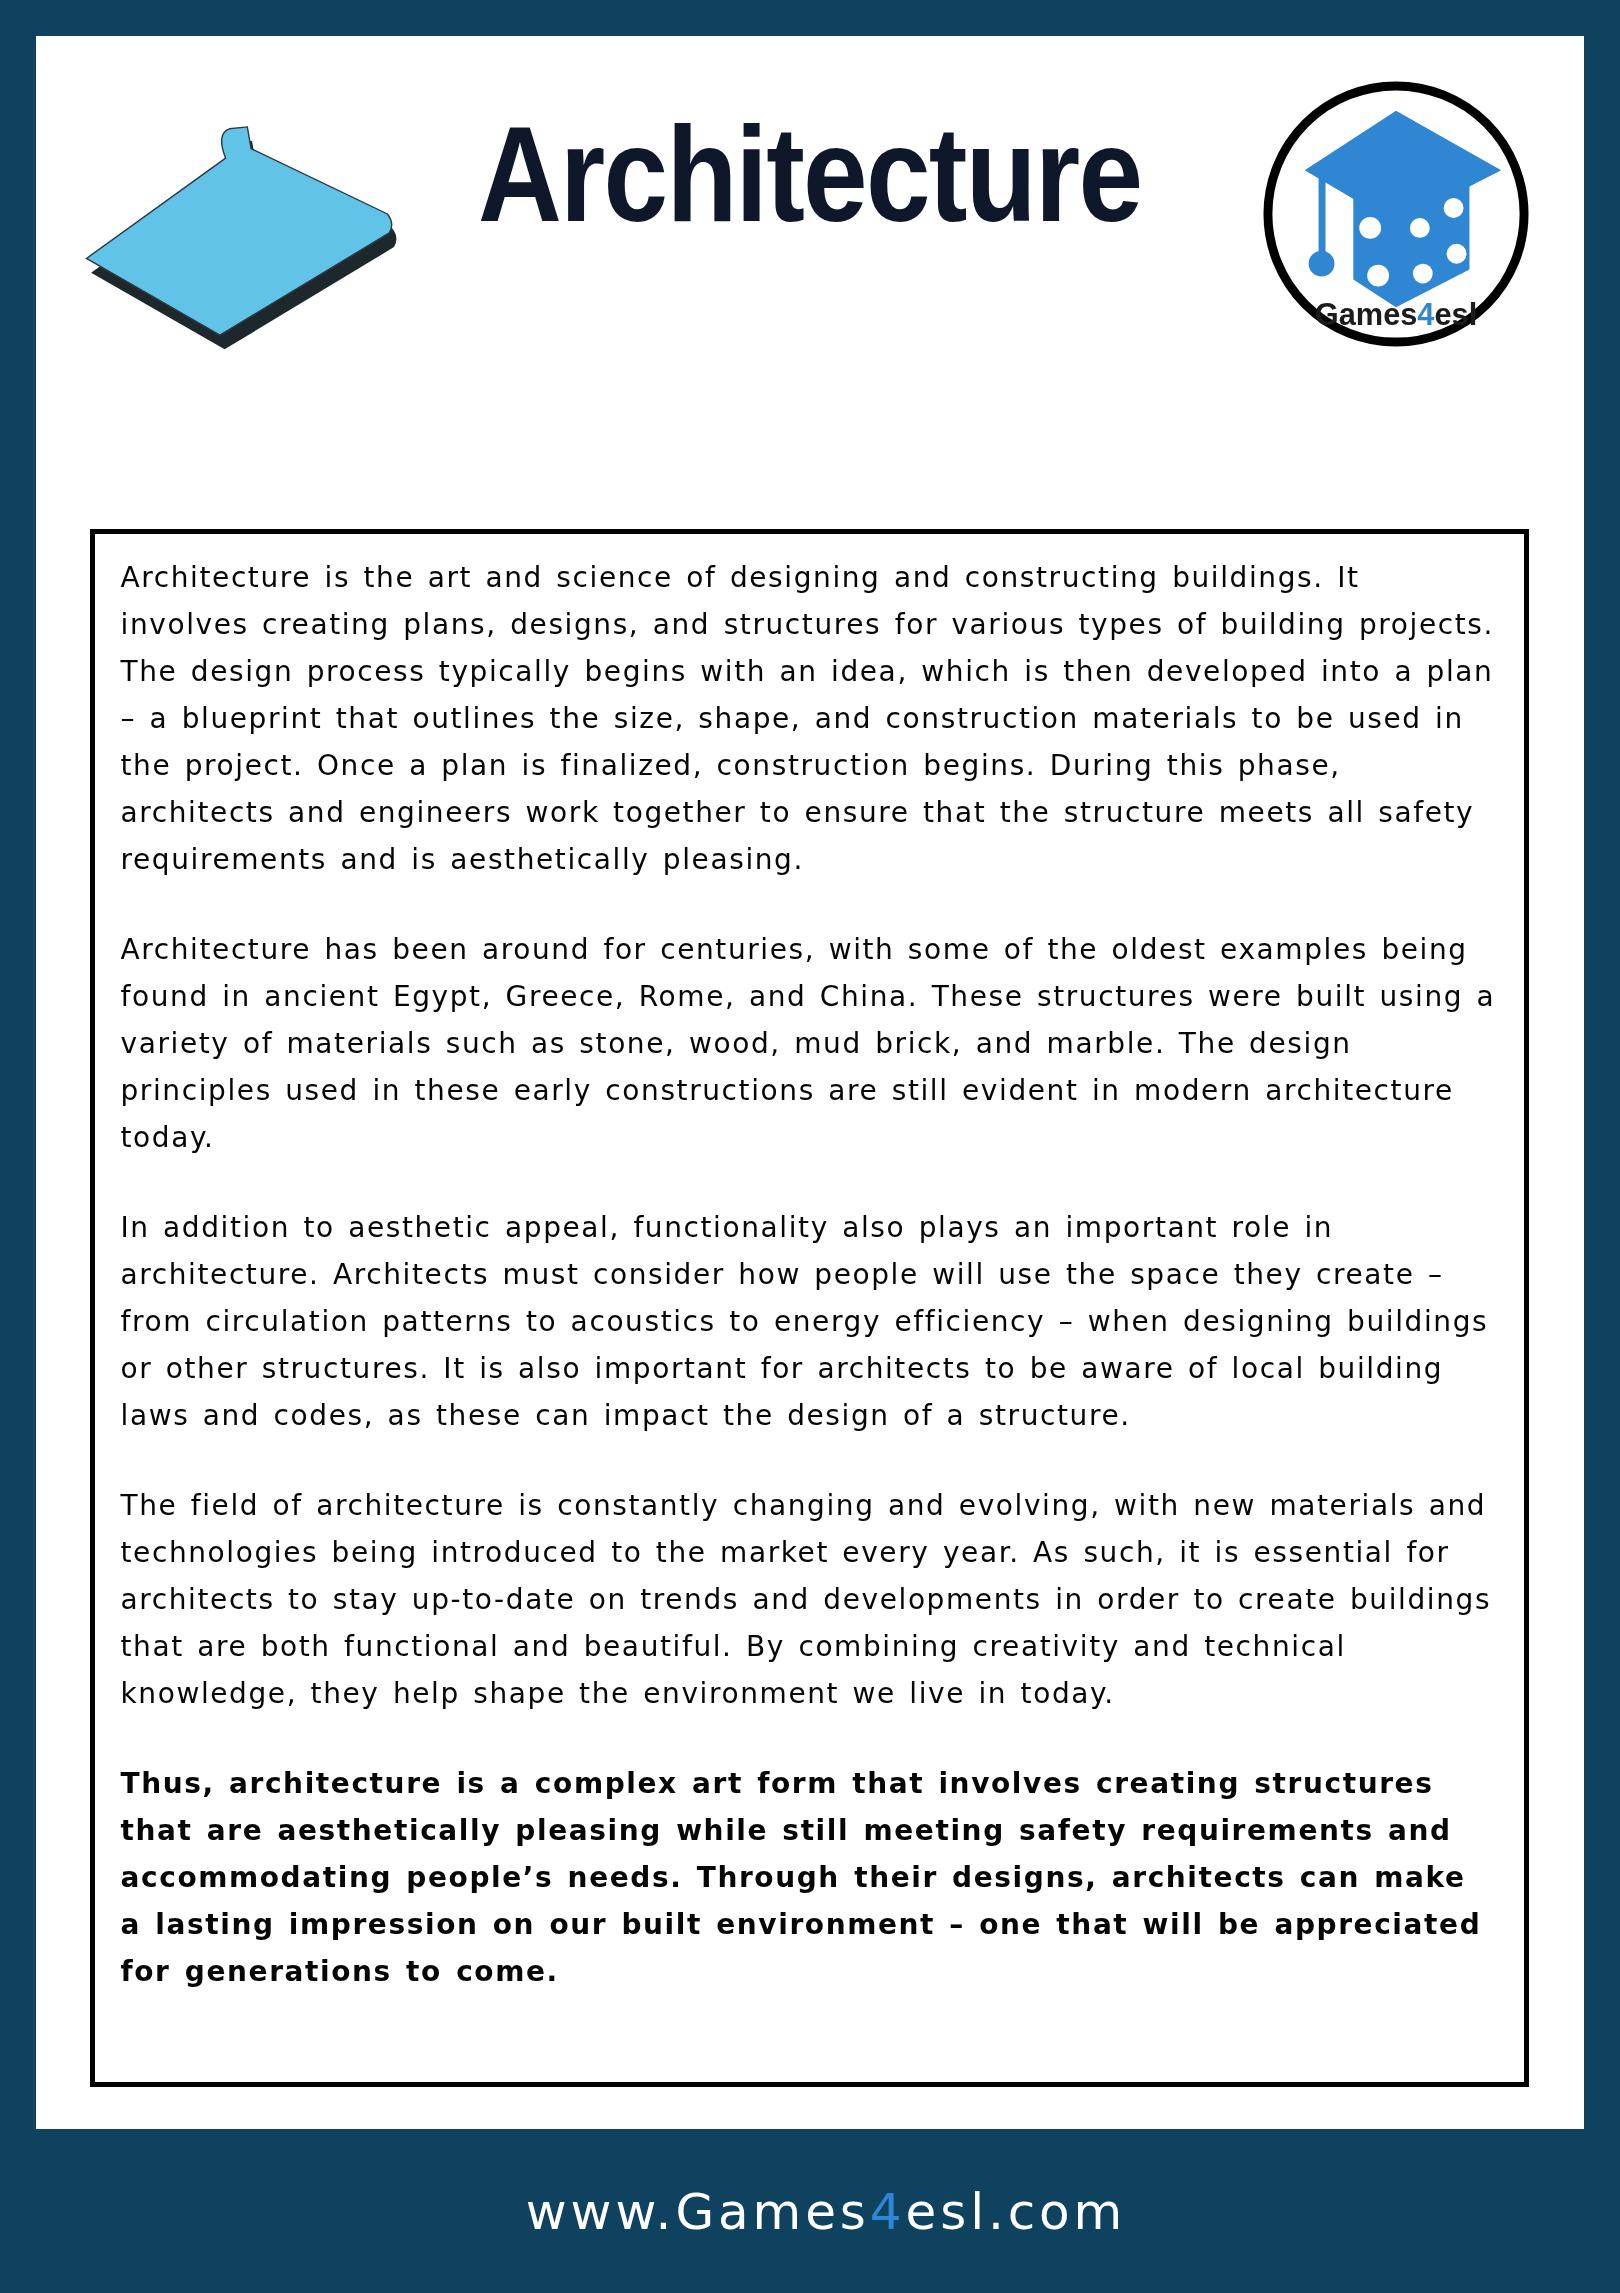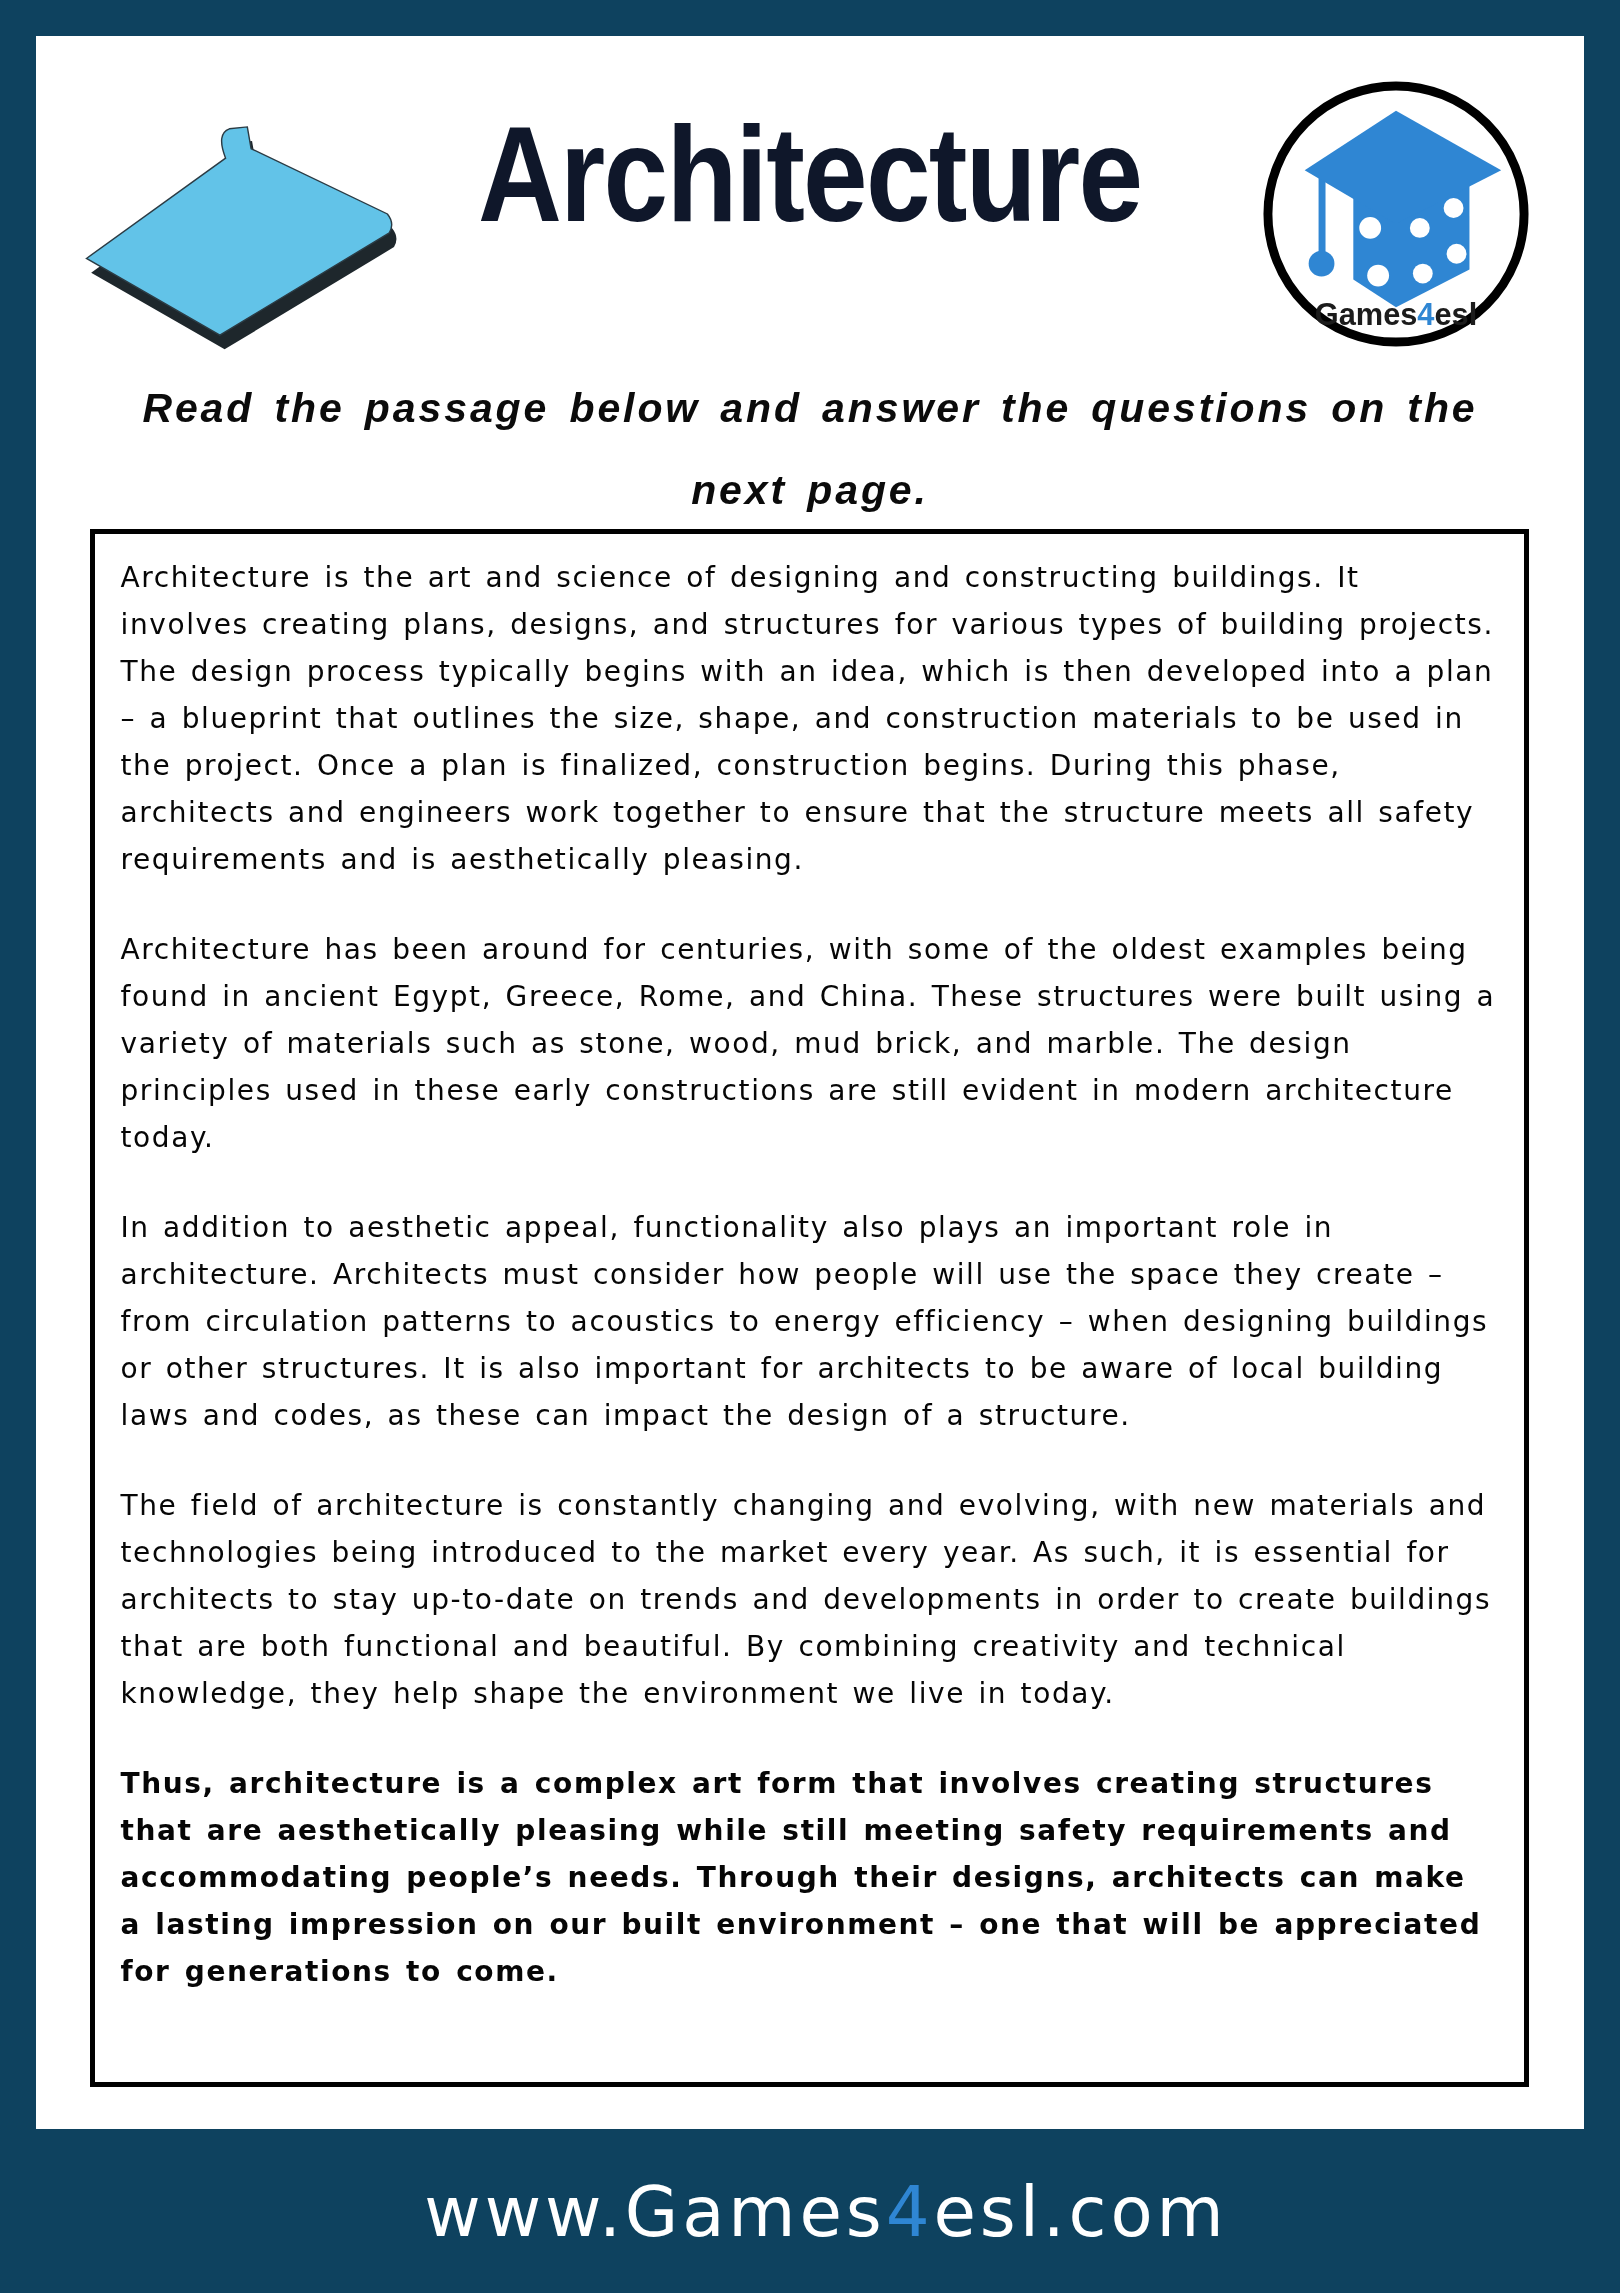--- a/index.html
+++ b/index.html
@@ -67,21 +67,21 @@
   }
   .passage-box p:last-child{margin-bottom:0;font-weight:bold;}
   
   .footer{
     position:absolute;left:0;bottom:0;
     width:100%;height:165px;
     background:var(--navy,#0e425f);
     display:flex;align-items:center;justify-content:center;
   }
   .footer-url{
-    font-size:69px;
+    font-size:50px;
     letter-spacing:3.9px;
     color:#ffffff;
     white-space:nowrap;
     margin-left:32px;
   }
   .footer-url .four{color:var(--logo-blue,#2f86d3);}
   .fill-icon-blue{fill:var(--icon-blue,#62c3e8);}
   .fill-logo-blue{fill:var(--logo-blue,#2f86d3);}
 </style>
 </head>
@@ -116,23 +116,20 @@
         <circle cx="196" cy="132" r="10" fill="#ffffff"></circle>
         <circle cx="199" cy="178" r="10" fill="#ffffff"></circle>
         <circle cx="165" cy="198" r="10" fill="#ffffff"></circle>
       </g>
 
       <polygon points="138,34 244,94 138,148 46,94" class="fill-logo-blue"></polygon>
 
       <text x="138" y="250" text-anchor="middle" font-size="31" fill="#1c1c1c"><tspan>Games</tspan><tspan class="fill-logo-blue">4</tspan><tspan>esl</tspan></text>
     </svg>
 
-    <div class="instruction">
-      <span class="inner">Read the passage below and answer the questions on the next page.</span>
-    </div>
 
     <div class="passage-box">
       <p>Architecture is the art and science of designing and constructing buildings. It involves creating plans, designs, and structures for various types of building projects. The design process typically begins with an idea, which is then developed into a plan – a blueprint that outlines the size, shape, and construction materials to be used in the project. Once a plan is finalized, construction begins. During this phase, architects and engineers work together to ensure that the structure meets all safety requirements and is aesthetically pleasing.</p>
       <p>Architecture has been around for centuries, with some of the oldest examples being found in ancient Egypt, Greece, Rome, and China. These structures were built using a variety of materials such as stone, wood, mud brick, and marble. The design principles used in these early constructions are still evident in modern architecture today.</p>
       <p>In addition to aesthetic appeal, functionality also plays an important role in architecture. Architects must consider how people will use the space they create – from circulation patterns to acoustics to energy efficiency – when designing buildings or other structures. It is also important for architects to be aware of local building laws and codes, as these can impact the design of a structure.</p>
       <p>The field of architecture is constantly changing and evolving, with new materials and technologies being introduced to the market every year. As such, it is essential for architects to stay up-to-date on trends and developments in order to create buildings that are both functional and beautiful. By combining creativity and technical knowledge, they help shape the environment we live in today.</p>
       <p>Thus, architecture is a complex art form that involves creating structures that are aesthetically pleasing while still meeting safety requirements and accommodating people’s needs. Through their designs, architects can make a lasting impression on our built environment – one that will be appreciated for generations to come.</p>
     </div>
   </div>
 

